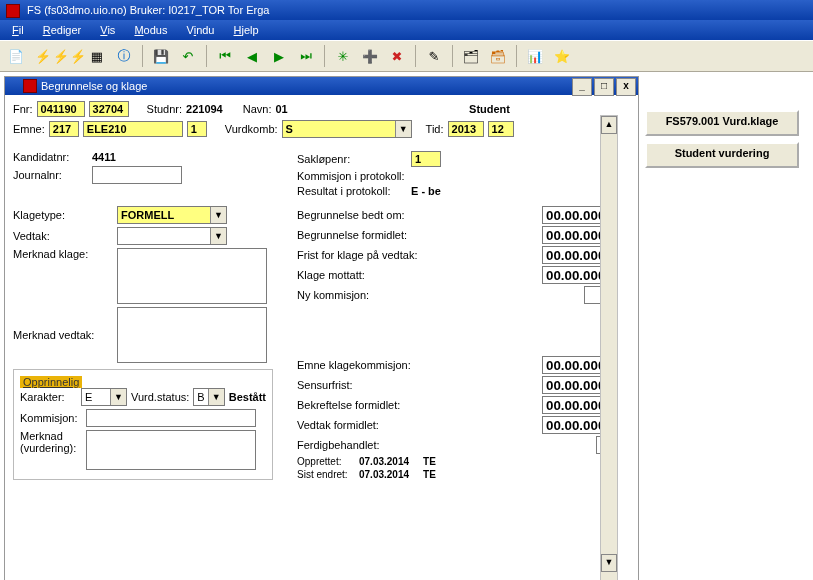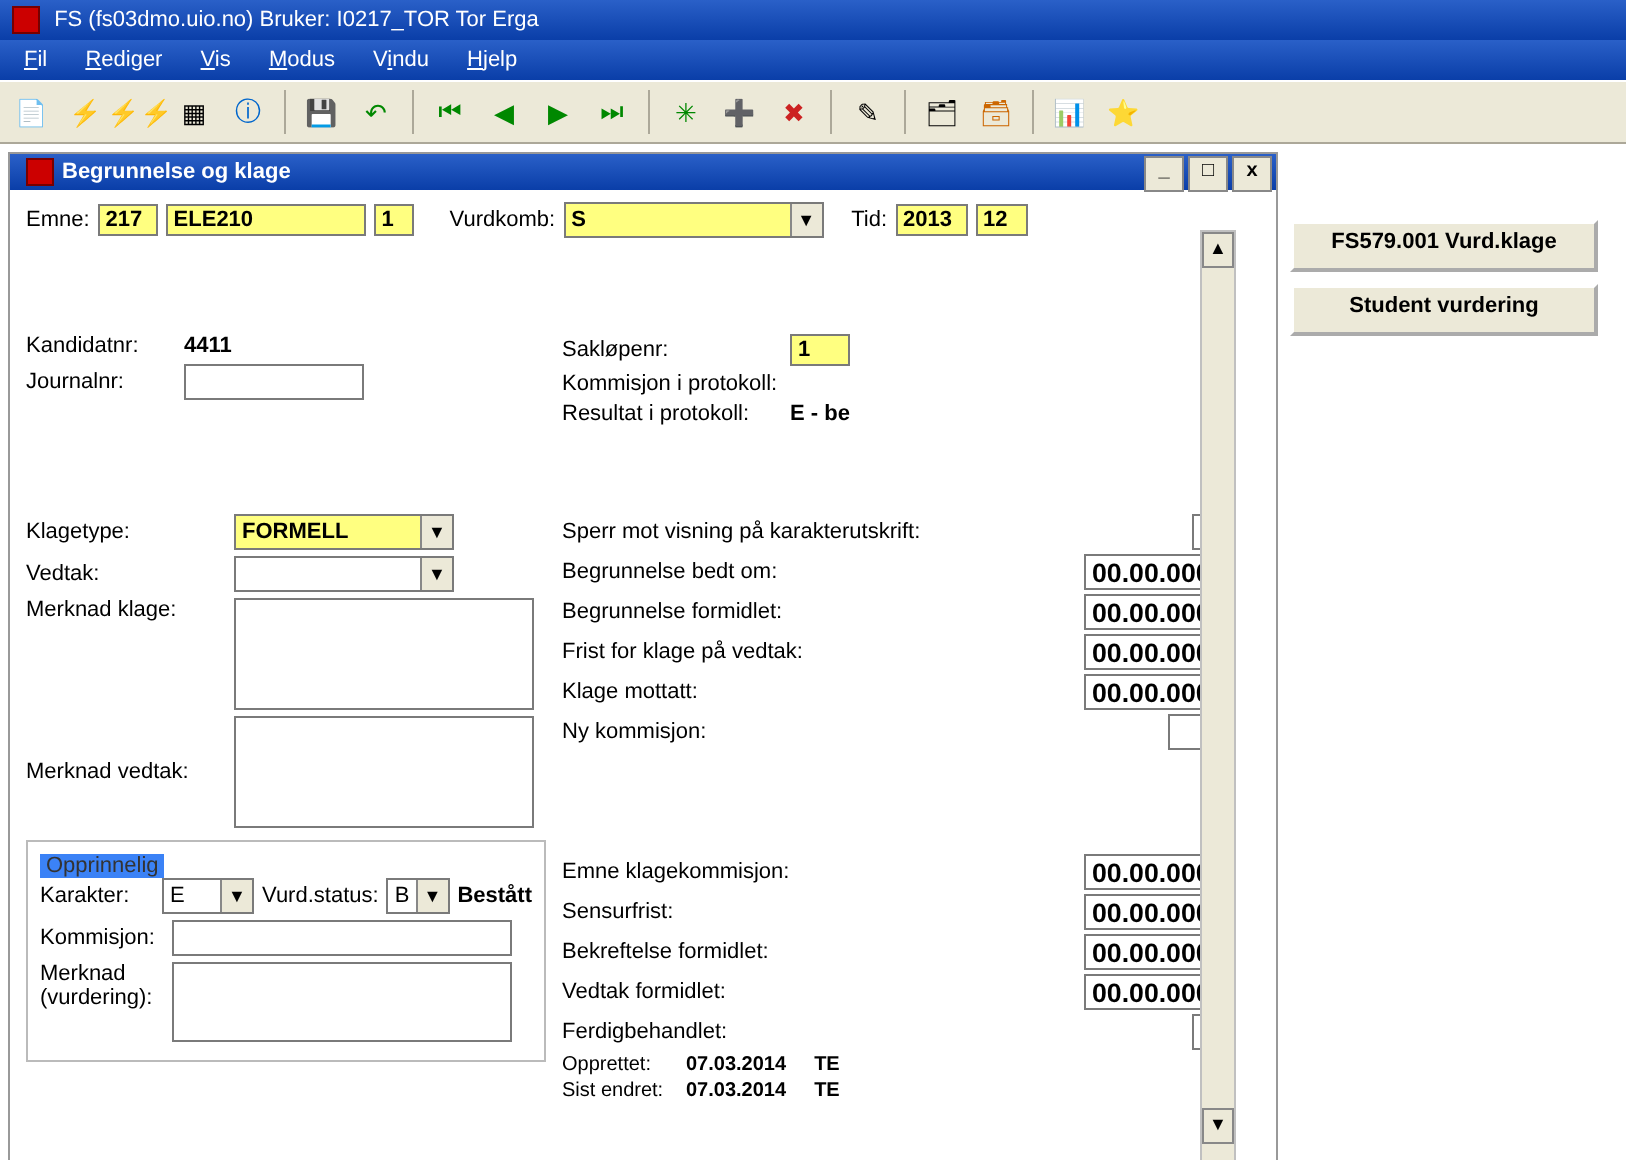--- a/index.html
+++ b/index.html
@@ -6,43 +6,43 @@
   .titlebar{background:linear-gradient(#2a60c8,#0a3ea8);color:#fff;height:20px;line-height:20px;padding:0 6px;font-weight:normal;}
   .titlebar .icon{display:inline-block;width:12px;height:12px;background:#c00;margin-right:4px;vertical-align:middle;border:1px solid #700;}
   .menubar{background:linear-gradient(#2a60c8,#0a3ea8);color:#fff;height:20px;line-height:20px;padding:0 4px;}
   .menubar span{margin:0 8px;cursor:default;}
   .menubar span u{text-decoration:underline;}
   .toolbar{background:#ece9d8;border-top:1px solid #fff;border-bottom:1px solid #aca899;height:30px;display:flex;align-items:center;padding:0 4px;gap:3px;}
   .tbtn{width:22px;height:22px;border:1px solid #ece9d8;display:flex;align-items:center;justify-content:center;font-size:13px;cursor:default;}
   .sep{width:1px;height:22px;background:#aca899;margin:0 3px;}
   .workspace{display:flex;height:510px;}
   .panelwrap{flex:1;position:relative;border:1px solid #999;margin:4px 2px 0 4px;}
-  .panelhead{background:linear-gradient(#2a60c8,#0a3ea8);color:#fff;height:18px;line-height:18px;padding:0 8px;display:flex;align-items:center;font-weight:bold;}
+  .panelhead{background:linear-gradient(#2a60c8,#0a3ea8);color:#fff;height:18px;line-height:18px;padding:0 18px;display:flex;align-items:center;}
   .panelhead .picon{display:inline-block;width:12px;height:12px;background:#c00;margin-right:4px;border:1px solid #700;}
   .winbtns{position:absolute;top:1px;right:2px;display:flex;gap:2px;}
   .winbtn{width:18px;height:16px;background:#ece9d8;border:1px solid #888;font-family:Arial;font-size:10px;line-height:14px;text-align:center;font-weight:bold;cursor:default;}
   .scrollbar{position:absolute;right:2px;top:20px;bottom:2px;width:16px;background:#ece9d8;border:1px solid #c0c0c0;}
   .scrollbtn{height:16px;background:#ece9d8;border:1px solid #888;text-align:center;font-size:9px;line-height:14px;}
   .panelbody{padding:6px 24px 6px 8px;}
   .row{display:flex;align-items:center;margin-bottom:3px;gap:4px;}
   .lbl{display:inline-block;}
   .yel{background:#ffff80;border:1px solid #7a7a7a;padding:1px 3px;height:16px;box-sizing:border-box;}
   .inp{border:1px solid #7a7a7a;padding:1px 3px;height:18px;box-sizing:border-box;background:#fff;}
   .combo{border:1px solid #7a7a7a;background:#fff;height:18px;display:flex;align-items:center;box-sizing:border-box;}
   .combo .cval{flex:1;padding:0 3px;}
   .combo .carrow{width:15px;height:100%;background:#ece9d8;border-left:1px solid #888;text-align:center;font-size:9px;line-height:16px;}
   .yelcombo{background:#ffff80;}
   .yelcombo .cval{background:#ffff80;}
   .bold{font-weight:bold;}
-  .twocol{display:flex;gap:8px;margin-top:35px;}
+  .twocol{display:flex;gap:24px;}
   .leftcol{width:260px;}
   .rightcol{flex:1;}
   .txtarea{border:1px solid #7a7a7a;background:#fff;width:150px;height:56px;box-sizing:border-box;}
   .fieldset{border:1px solid #bbb;padding:6px;margin-top:6px;}
-  .fieldset .legend{margin-top:-12px;background:#3b82f6;display:inline-block;padding:0 3px;color:#333;}
+  .fieldset .legend{margin-top:-12px;background:#eab308;display:inline-block;padding:0 3px;color:#333;text-decoration:underline;}
   .dategrid .row{justify-content:space-between;margin-bottom:2px;}
   .sidebtns{width:160px;padding:6px 8px 0 4px;}
   .sidebtn{width:150px;height:22px;background:#ece9d8;border:2px outset #fff;margin-bottom:6px;font-size:11px;text-align:center;line-height:18px;cursor:default;font-weight:bold;}
   .small{font-size:10px;font-weight:normal;}
 </style>
 </head>
 <body>
 
 <div class="titlebar">
   <span class="icon"></span>
@@ -94,20 +94,34 @@
       <span>Begrunnelse og klage</span>
     </div>
     <div class="winbtns">
       <div class="winbtn">_</div>
       <div class="winbtn">□</div>
       <div class="winbtn">x</div>
     </div>
 
     <div class="panelbody">
 
+      <div class="row">
+        <span class="lbl">Fnr:</span>
+        <span class="yel bold" style="width:48px">041190</span>
+        <span class="yel bold" style="width:40px">32704</span>
+        <span style="width:10px"></span>
+        <span class="lbl">Studnr:</span>
+        <span class="bold">221094</span>
+        <span style="width:12px"></span>
+        <span class="lbl">Navn:</span>
+        <span class="bold">01</span>
+        <span style="flex:1"></span>
+        <span class="bold">Student</span>
+        <span style="width:100px"></span>
+      </div>
 
       <div class="row">
         <span class="lbl">Emne:</span>
         <span class="yel bold" style="width:30px">217</span>
         <span class="yel bold" style="width:100px">ELE210</span>
         <span class="yel bold" style="width:20px">1</span>
         <span style="width:10px"></span>
         <span class="lbl">Vurdkomb:</span>
         <div class="combo yelcombo" style="width:130px">
           <span class="cval bold">S</span>
@@ -195,24 +209,20 @@
             </div>
             <div class="row" style="align-items:flex-start">
               <span class="lbl" style="width:62px">Merknad (vurdering):</span>
               <div class="txtarea" style="width:170px;height:40px"></div>
             </div>
           </div>
         </div>
 
         <div class="rightcol dategrid">
           <div class="row">
-            <span class="lbl">Sperr mot visning på karakterutskrift:</span>
-            <input class="inp" style="width: 18px;">
-          </div>
-          <div class="row">
               <span class="lbl">Begrunnelse bedt om:</span>
               <input class="inp bold" style="width: 72px;" value="00.00.0000">
             </div>
           <div class="row">
               <span class="lbl">Begrunnelse formidlet:</span>
               <input class="inp bold" style="width: 72px;" value="00.00.0000">
             </div>
           <div class="row">
               <span class="lbl">Frist for klage på vedtak:</span>
               <input class="inp bold" style="width: 72px;" value="00.00.0000">

